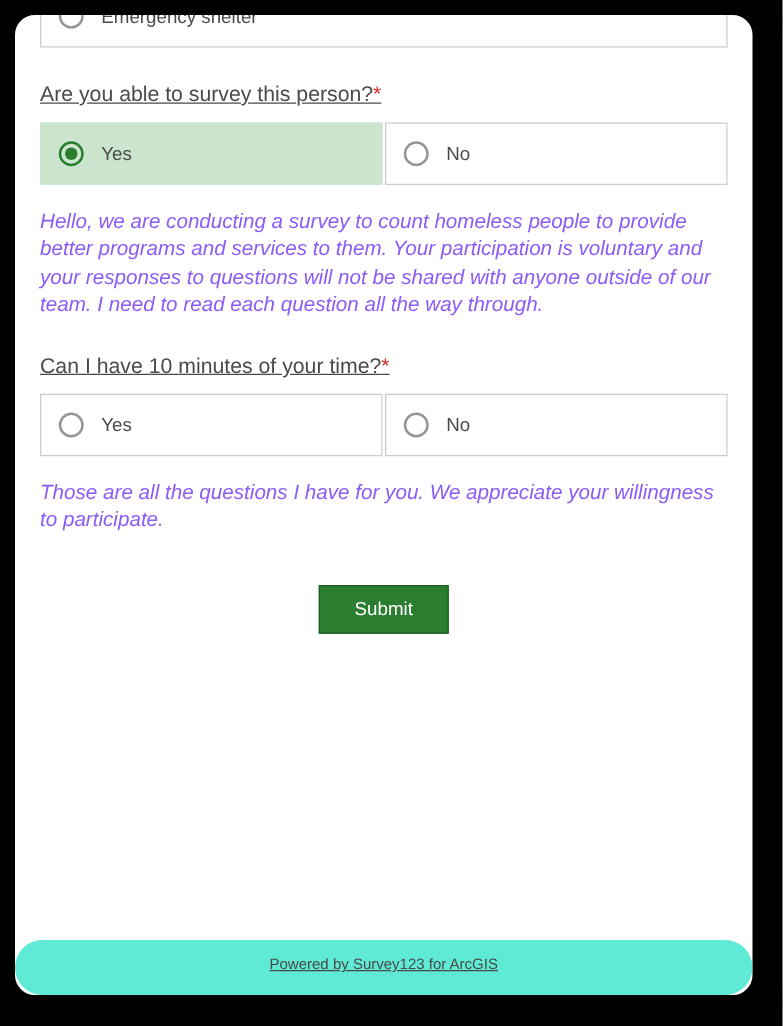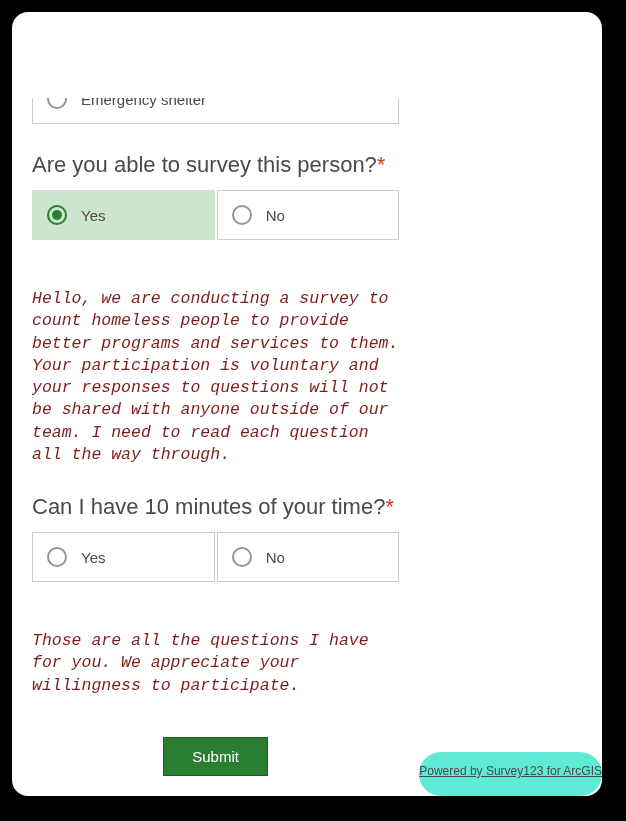--- a/index.html
+++ b/index.html
@@ -20,35 +20,35 @@
     position: relative;
     box-shadow: 6px 6px 12px rgba(0,0,0,0.4);
     margin: 0;
   }
   .screen {
     width: 100%;
     height: 100%;
     overflow: hidden;
     position: relative;
     display: flex;
-    flex-direction: row;
-    align-items: flex-end;
+    flex-direction: column;
   }
   .content {
     flex: 1;
     padding: 0 20px;
     overflow: hidden;
     position: relative;
   }
   .question-block { margin-top: 28px; }
   .question-label {
-    font-size: 22px;
+    font-size: 17px;
     font-weight: 500;
     color: #4a4a4a;
     margin-bottom: 12px;
+    text-decoration: underline;
   }
   .required { color: #d93025; }
   .option-list { }
   .option-list.stacked .option { width: 100%; margin-bottom: 10px; }
   .option-list.row { display: flex; gap: 2px; }
   .option-list.row .option { flex: 1; }
   .option {
     border: 1px solid #ccc;
     padding: 14px 14px;
     display: flex;
@@ -78,24 +78,23 @@
     top: 50%; left: 50%;
     width: 10px; height: 10px;
     background: #2b7d2f;
     border-radius: 50%;
     transform: translate(-50%, -50%);
   }
   .paragraph {
     font-style: italic;
     font-size: 16.5px;
     line-height: 1.35;
-    color: #7f1d1d;
-    margin-top: 48px;
+    color: #8b5cf6;
+    margin-top: 18px;
     font-weight: 500;
-    font-family: Liberation Mono, monospace;
   }
   .submit-wrap {
     text-align: center;
     margin-top: 40px;
     margin-bottom: 20px;
     text-decoration: underline;
   }
   .submit-btn {
     background: #2b7d2f;
     color: #fff;

